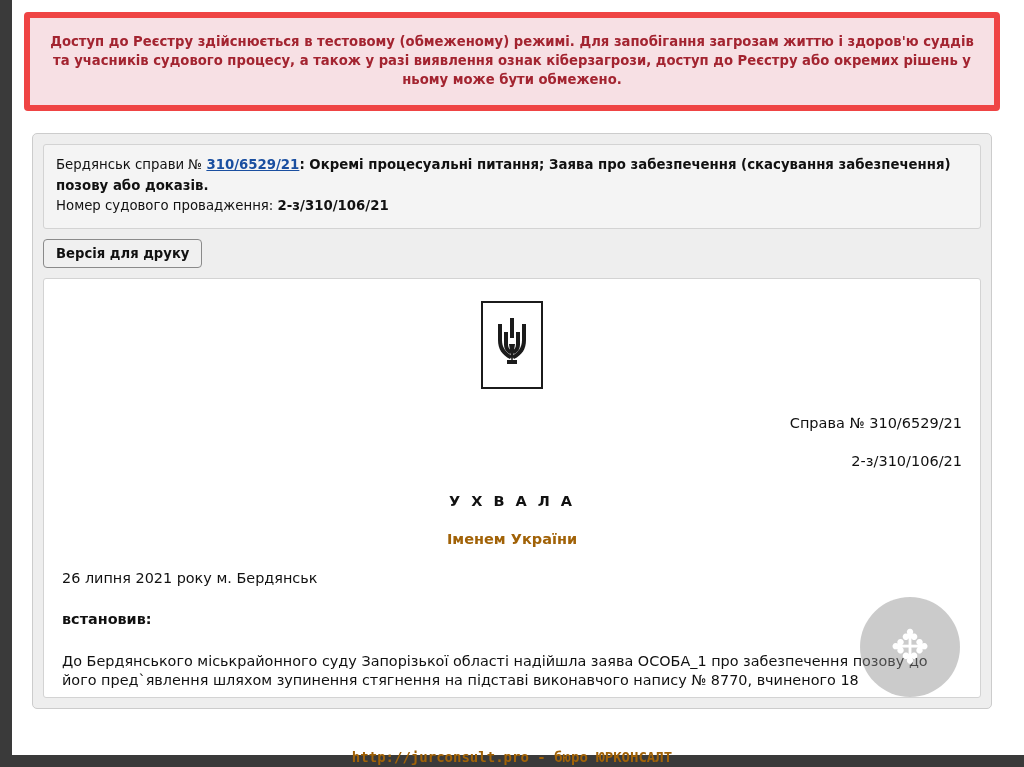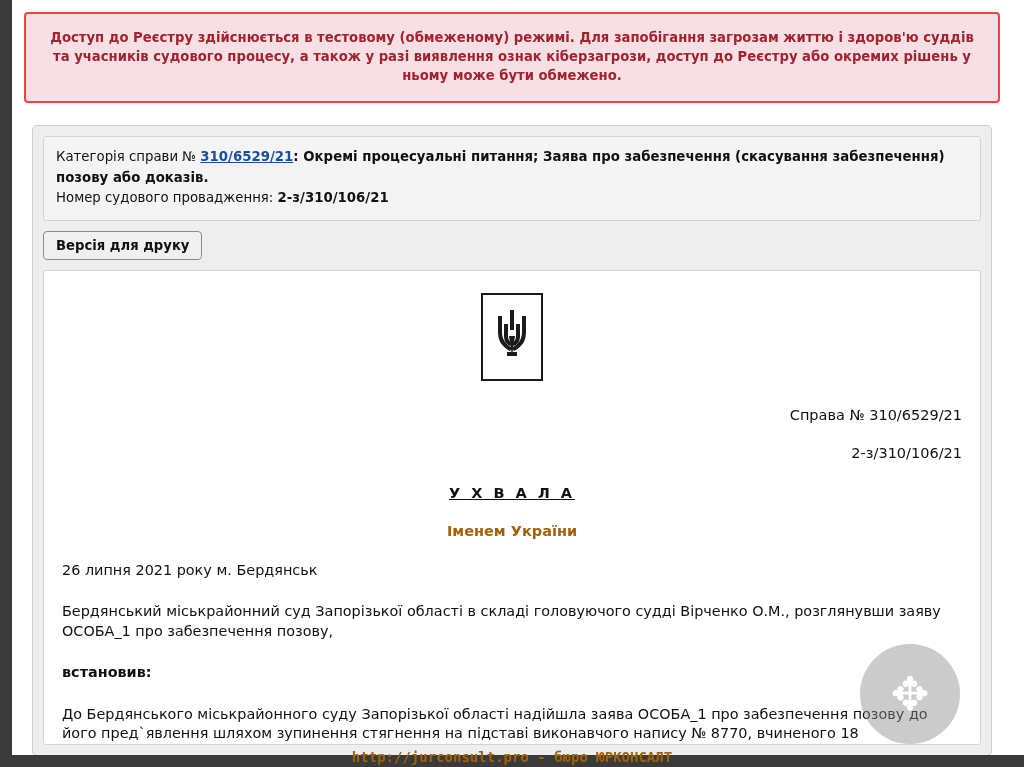--- a/index.html
+++ b/index.html
@@ -15,21 +15,21 @@
     position: relative;
     width: 1024px;
     height: 767px;
     background: #ffffff;
     box-sizing: border-box;
   }
   
   .warning-banner {
     margin: 12px 12px 0 12px;
     background: #f7e0e4;
-    border: 2px solid #ef4444;
+    border: 6px solid #ef4444;
     border-radius: 4px;
     padding: 14px 18px 16px 18px;
     text-align: center;
     color: #a32430;
     font-weight: bold;
     font-size: 13.2px;
     line-height: 1.45;
     box-sizing: border-box;
   }
   
@@ -108,21 +108,20 @@
     color: #111111;
     margin: 22px 0 0 0;
   }
   .title-uhvala {
     text-align: center;
     font-weight: bold;
     font-size: 14.5px;
     letter-spacing: 3px;
     margin: 24px 0 0 0;
     color: #111111;
-    text-decoration: underline;
   }
   .title-imenem {
     text-align: center;
     font-weight: bold;
     font-size: 14.5px;
     margin: 22px 0 0 0;
     color: #a16207;
   }
   .para {
     font-size: 14.4px;
@@ -208,21 +207,21 @@
     <div class="inner-scroll">
 
       <div class="warning-banner">
         <span>Доступ до Реєстру здійснюється в тестовому (обмеженому) режимі. Для запобігання загрозам життю і здоров'ю суддів та учасників судового процесу, а також у разі виявлення ознак кіберзагрози, доступ до Реєстру або окремих рішень у ньому може бути обмежено.</span>
       </div>
 
       <div class="doc-card">
 
         <div class="meta-box">
           <p class="meta-line">
-            <span>Категорія справи № </span><a class="case-link" href="#">310/6529/21</a><b>: Окремі процесуальні питання; Заява про забезпечення (скасування забезпечення) позову або доказів.</b>
+            <span>Бердянськ справи № </span><a class="case-link" href="#">310/6529/21</a><b>: Окремі процесуальні питання; Заява про забезпечення (скасування забезпечення) позову або доказів.</b>
           </p>
           <p class="meta-line">
             <span>Номер судового провадження: </span><b>2-з/310/106/21</b>
           </p>
         </div>
 
         <div class="print-row">
           <button class="print-btn">Версія для друку</button>
         </div>
 
@@ -244,21 +243,20 @@
             </div>
           </div>
 
           <p class="case-ref">Справа № 310/6529/21</p>
           <p class="case-ref2">2-з/310/106/21</p>
 
           <p class="title-uhvala">У Х В А Л А</p>
           <p class="title-imenem">Іменем України</p>
 
           <p class="para">26 липня 2021 року м. Бердянськ</p>
-          <p class="para">Бердянський міськрайонний суд Запорізької області в складі головуючого судді Вірченко О.М., розглянувши заяву ОСОБА_1 про забезпечення позову,</p>
           <p class="para para-bold">встановив:</p>
           <p class="para">До Бердянського міськрайонного суду Запорізької області надійшла заява ОСОБА_1 про забезпечення позову до його пред`явлення шляхом зупинення стягнення на підставі виконавчого напису № 8770, вчиненого 18</p>
 
           <div class="watermark">
             <div class="watermark-inner">✥</div>
           </div>
 
         </div>
       </div>
 

